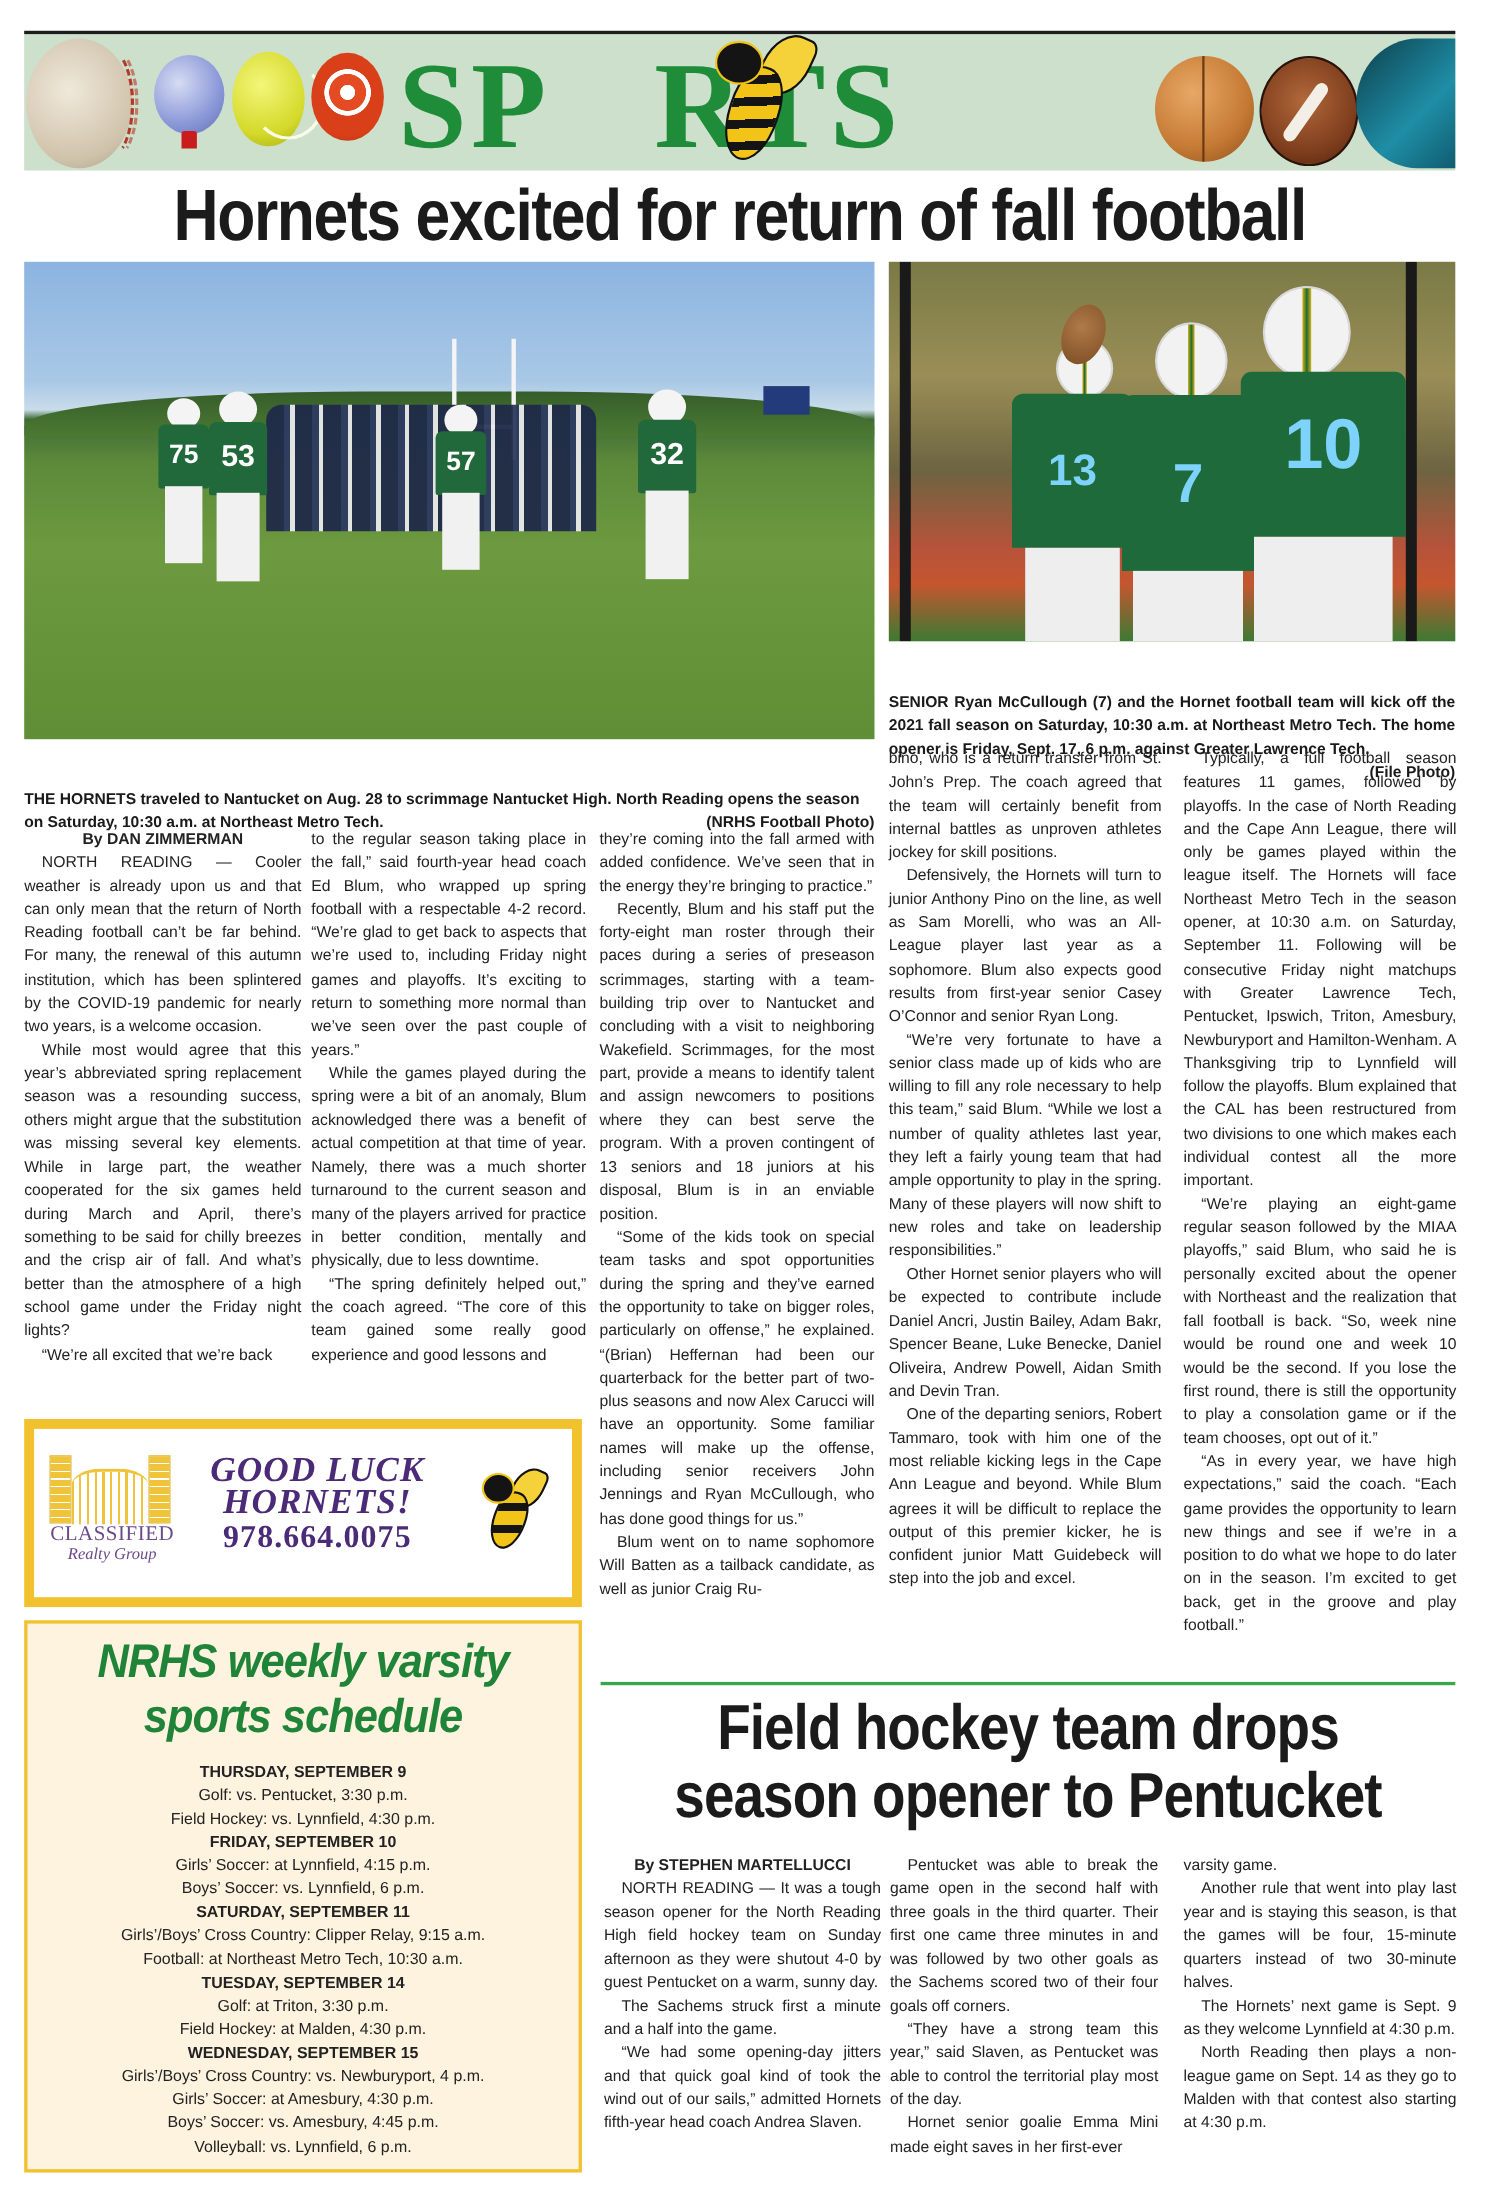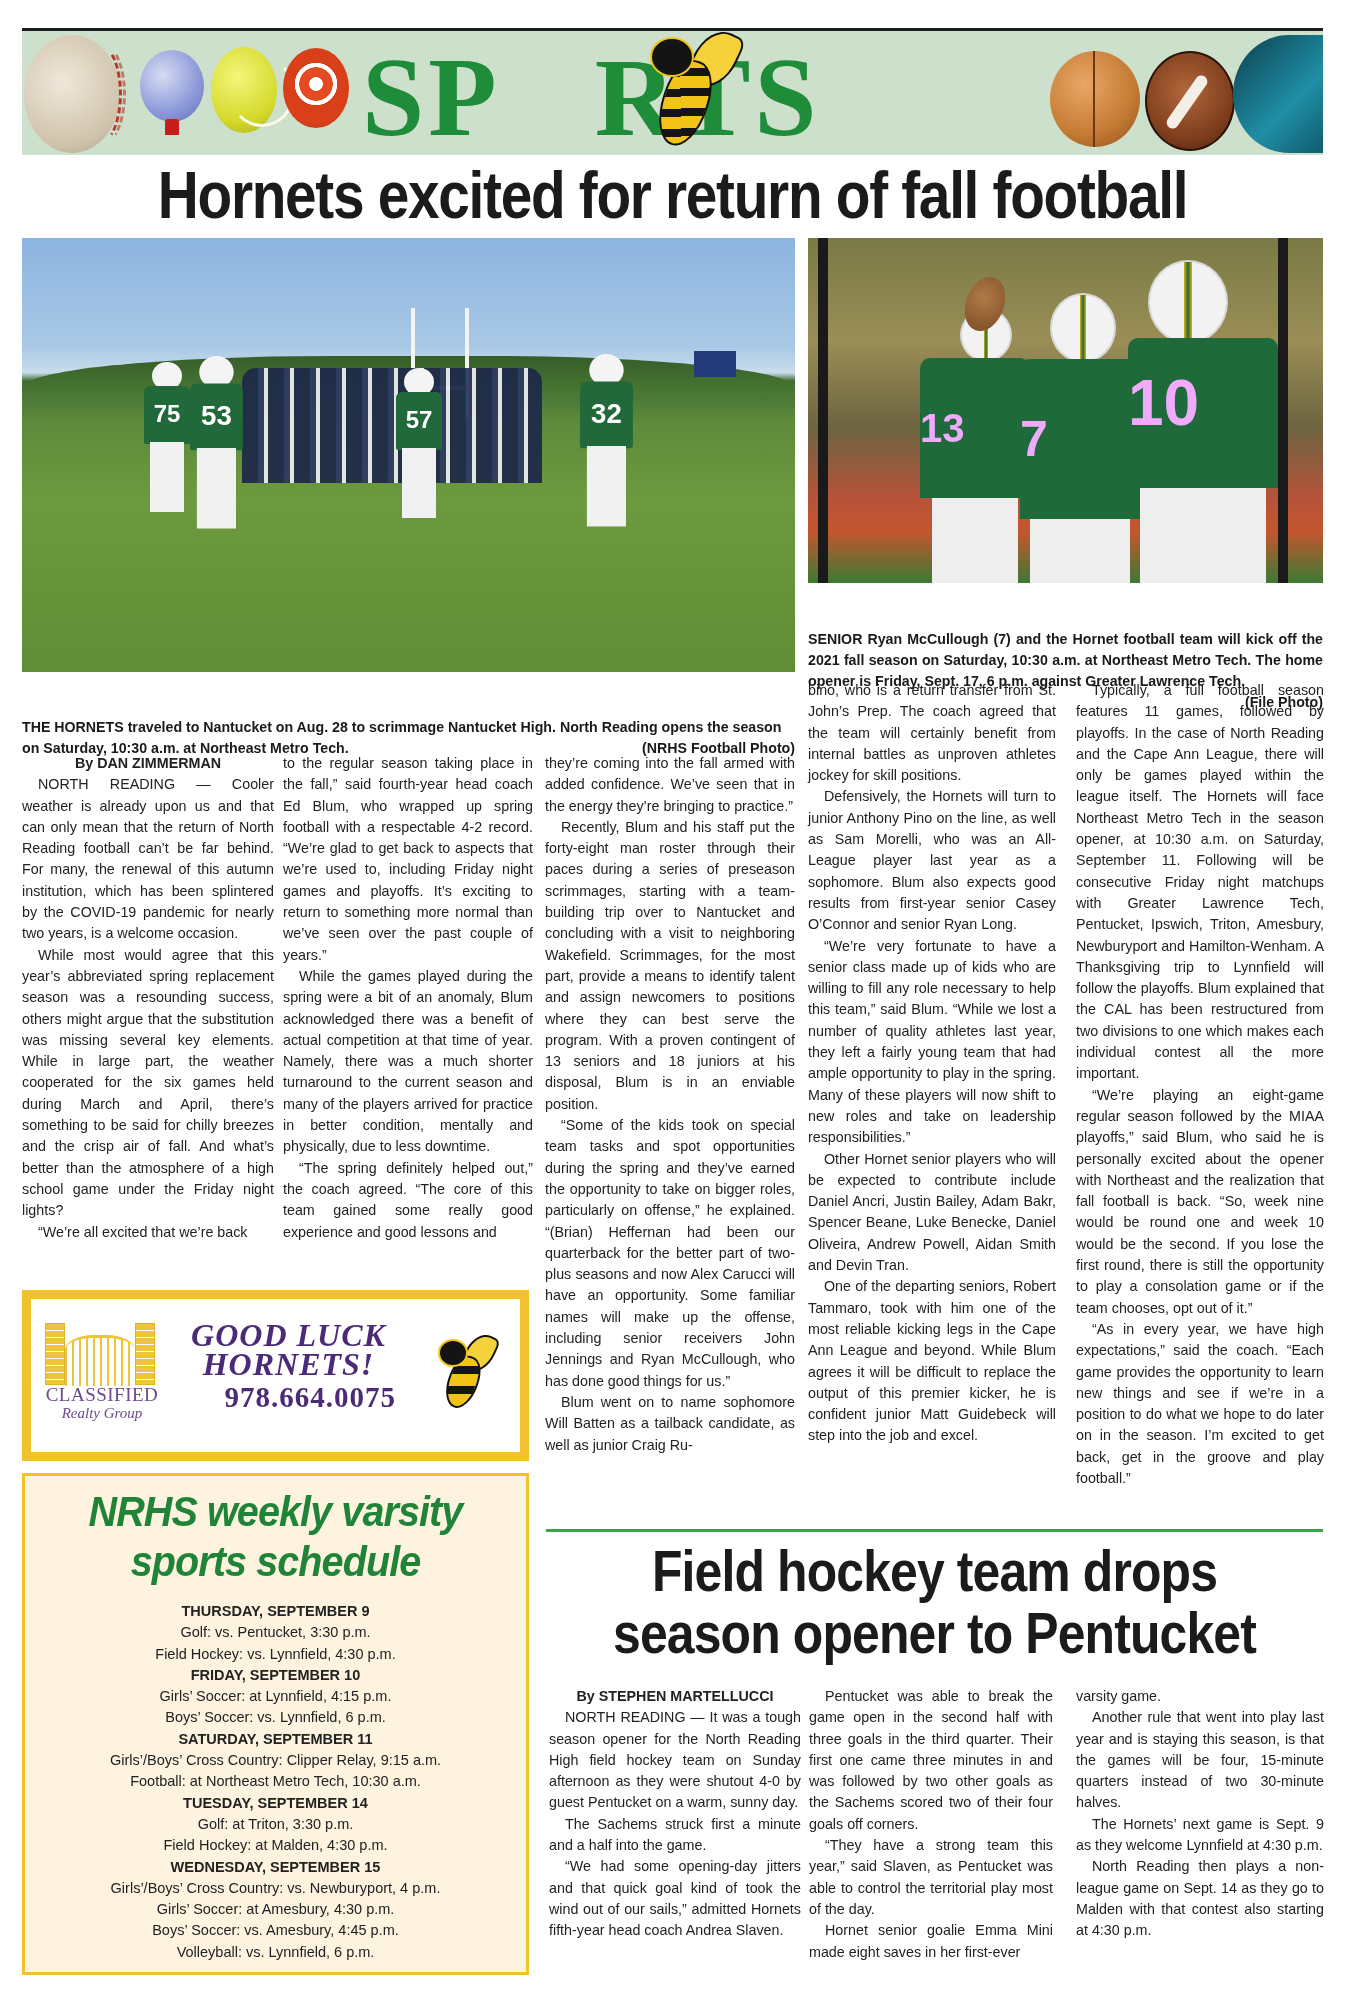--- a/index.html
+++ b/index.html
@@ -46,21 +46,21 @@
   .player .jer { position: absolute; left: 0; top: 24px; width: 46px; height: 58px; background: #21683a; color: #fff; font-weight: bold; font-size: 24px; text-align: center; line-height: 56px; border-radius: 6px 6px 2px 2px; }
   .player .pants { position: absolute; left: 6px; top: 80px; width: 34px; height: 70px; background: #f1f1f1; }
   .crowd { position: absolute; left: 220px; top: 130px; width: 300px; height: 115px; background: repeating-linear-gradient(90deg, #1f2a48 0 16px, #2d3a60 16px 22px, #e9e9e9 22px 26px); border-radius: 14px 14px 0 0; opacity: .95; }
   .scoreboard { position: absolute; left: 672px; top: 113px; width: 42px; height: 26px; background: #233b7a; }
 
   .photo2 { left: 808px; top: 238px; width: 515px; height: 345px; background: linear-gradient(to bottom, #7a7a46 0%, #9a8e56 30%, #6d6441 55%, #b5533a 75%, #c4562f 85%, #3c7a33 100%); }
   .pole { position: absolute; top: 0; bottom: 0; width: 10px; background: #1a1a1a; }
   .p2-player { position: absolute; }
   .p2-player .hel { position: absolute; border-radius: 50%; background: #f2f2f2; border: 2px solid #d8d8d8; }
   .p2-player .hel::after { content: ""; position: absolute; left: 45%; top: 0; width: 10%; height: 100%; background: linear-gradient(90deg, #d6b21a, #1f6a32, #d6b21a); }
-  .p2-player .jer { position: absolute; background: #1f6a3a; color: #f0abfc; font-weight: bold; border-radius: 10px 10px 0 0; }
+  .p2-player .jer { position: absolute; background: #1f6a3a; color: #7dd3fc; font-weight: bold; text-align: center; border-radius: 10px 10px 0 0; }
   .p2-player .pants { position: absolute; background: #eeeeee; }
   .fball { position: absolute; left: 158px; top: 38px; width: 38px; height: 56px; border-radius: 50%; background: radial-gradient(circle at 40% 40%, #b07a48, #7a4a22); transform: rotate(20deg); }
 
   
   .caption { position: absolute; font-weight: bold; color: #1a1a1a; margin-top: 40px; }
   .caption1 { left: 22px; top: 677px; width: 773px; font-size: 14.2px; line-height: 21px; }
   .caption1 .credit, .caption2 .credit { float: right; }
   .caption2 { left: 808px; top: 589px; width: 515px; font-size: 14.2px; line-height: 21px; text-align: justify; }
 
   
@@ -78,21 +78,21 @@
   .ad { position: absolute; left: 22px; top: 1290px; width: 507px; height: 171px; background: #f2c12e; }
   .ad-inner { position: absolute; left: 9px; top: 9px; right: 9px; bottom: 9px; background: #ffffff; }
   .ad-url { position: absolute; left: 0; right: 0; bottom: 0; height: 40px; background: #4b2a78; color: #ffffff; font-family: "Liberation Serif", serif; font-weight: bold; font-size: 23px; letter-spacing: 0.5px; text-align: center; line-height: 40px; }
   .gate { position: absolute; left: 14px; top: 14px; width: 110px; height: 70px; }
   .gate .pillar { position: absolute; top: 10px; width: 18px; height: 60px; background: repeating-linear-gradient(to bottom, #f0c43a 0 6px, #fff 6px 7px); border: 1px solid #e0b22a; }
   .gate .bars { position: absolute; left: 20px; right: 20px; top: 22px; height: 48px; background: repeating-linear-gradient(90deg, #f0c43a 0 2px, transparent 2px 7px); border-top: 3px solid #f0c43a; border-radius: 40% 40% 0 0 / 30% 30% 0 0; }
   .ad-brand { position: absolute; left: 10px; top: 86px; width: 122px; text-align: center; color: #6b4a8c; }
   .ad-brand .b1 { font-family: "Liberation Serif", serif; font-size: 19px; letter-spacing: 0.5px; line-height: 20px; }
   .ad-brand .b2 { font-family: "Liberation Serif", serif; font-style: italic; font-size: 15px; line-height: 16px; }
   .ad-good { position: absolute; left: 150px; top: 22px; width: 215px; text-align: center; color: #4b2a78; font-family: "Liberation Serif", serif; font-style: italic; font-weight: bold; font-size: 32px; line-height: 29px; letter-spacing: 1px; }
-  .ad-phone { position: absolute; left: 150px; top: 82px; width: 215px; text-align: right; color: #4b2a78; font-family: "Liberation Serif", serif; font-weight: bold; font-size: 29px; letter-spacing: 1px; }
+  .ad-phone { position: absolute; left: 150px; top: 82px; width: 215px; text-align: center; color: #4b2a78; font-family: "Liberation Serif", serif; font-weight: bold; font-size: 29px; letter-spacing: 1px; }
   .hornet-ad { left: 395px; top: 26px; width: 70px; height: 85px; }
   .hornet-ad .body { left: 22px; top: 30px; width: 26px; height: 50px; transform: rotate(20deg); }
   .hornet-ad .head { left: 12px; top: 14px; width: 26px; height: 24px; }
   .hornet-ad .wing { left: 40px; top: 8px; width: 24px; height: 36px; transform: rotate(25deg); }
 
   
   .schedule { position: absolute; left: 22px; top: 1473px; width: 507px; height: 502px; background: #fdf3df; border: 3px solid #f2c12e; box-sizing: border-box; }
   .sched-title { position: absolute; left: 0; right: 0; top: 10px; text-align: center; color: #1f8438; font-weight: bold; font-style: italic; font-size: 43px; line-height: 50px; letter-spacing: -1px; transform: scaleX(0.92); }
   .sched-list { position: absolute; left: 0; right: 0; top: 125px; text-align: center; font-size: 14.5px; line-height: 21.3px; color: #222; }
   .sched-day { font-weight: bold; }

